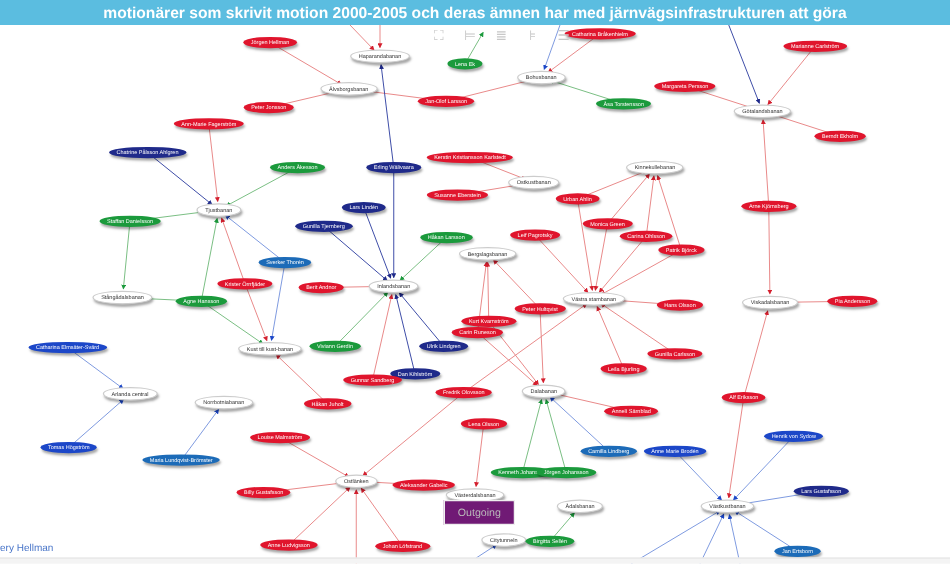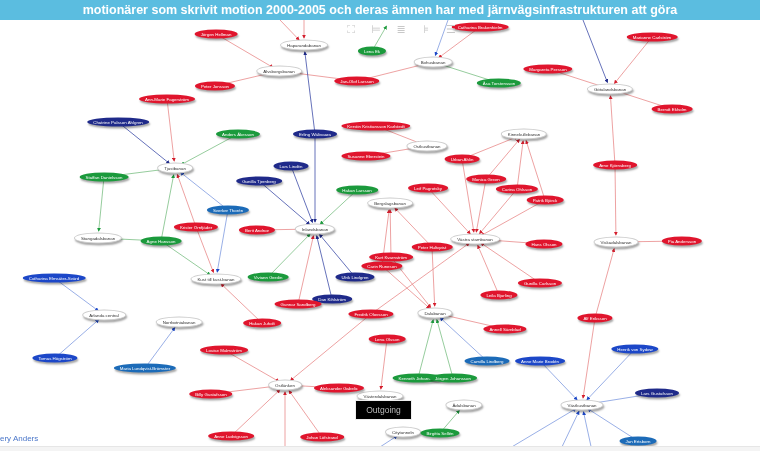--- a/index.html
+++ b/index.html
@@ -3,21 +3,21 @@
 <meta charset="utf-8">
 <style>
   html, body { margin:0; padding:0; }
   body { width:760px; height:451px; overflow:hidden; background:#ffffff; position:relative; font-family:"Liberation Sans", sans-serif; }
   .header { position:absolute; left:0; top:0; width:760px; height:20px; background:#5bbde0; color:#fff; font-weight:bold; font-size:12.5px; text-align:center; line-height:20px; z-index:5; }
   #graph { position:absolute; left:0; top:0; width:760px; height:451px; }
   .toolbar { position:absolute; left:345px; top:23px; display:flex; gap:13px; z-index:4; }
   .tb { width:12px; height:12px; color:#c8c8c8; font-size:11px; line-height:12px; text-align:center; cursor:pointer; }
   .node { position:absolute; transform:translate(-50%,-50%); border-radius:50%; padding:1.5px 6px; font-size:4.4px; white-space:nowrap; color:#fff; box-shadow:1px 2px 2px rgba(0,0,0,0.35); cursor:pointer; z-index:3; line-height:6px; }
   .node.topic { background:#fff; color:#333; border:0.5px solid #ccc; }
-  .outgoing { position:absolute; left:355px; top:400px; width:55px; height:18px; background:#000000; border:1px solid #eee; color:#bbb; font-size:8.5px; text-align:center; line-height:18px; z-index:4; cursor:pointer; }
+  .outgoing { position:absolute; left:355px; top:400px; width:55px; height:18px; background:#701a75; border:1px solid #eee; color:#bbb; font-size:8.5px; text-align:center; line-height:18px; z-index:4; cursor:pointer; }
   .footer-link { position:absolute; left:0; top:434px; font-size:8px; color:#4a76c9; z-index:4; cursor:pointer; }
   .bottom-line { position:absolute; left:0; top:446px; width:760px; height:5px; background:#f4f4f4; border-top:1px solid #e6e6e6; z-index:4; }
 </style>
 </head>
 <body>
 
 <div class="header">
   <span>motionärer som skrivit motion 2000-2005 och deras ämnen har med järnvägsinfrastrukturen att göra</span>
 </div>
 
@@ -215,14 +215,14 @@
 <div class="toolbar">
   <div class="tb">⛶</div>
   <div class="tb">⊨</div>
   <div class="tb">≣</div>
   <div class="tb">⊧</div>
   <div class="tb">☰</div>
 </div>
 
 <div class="outgoing">Outgoing</div>
 
-<div class="footer-link">ery Anders</div>
+<div class="footer-link">ery Hellman</div>
 <div class="bottom-line"></div>
 
 </body></html>

